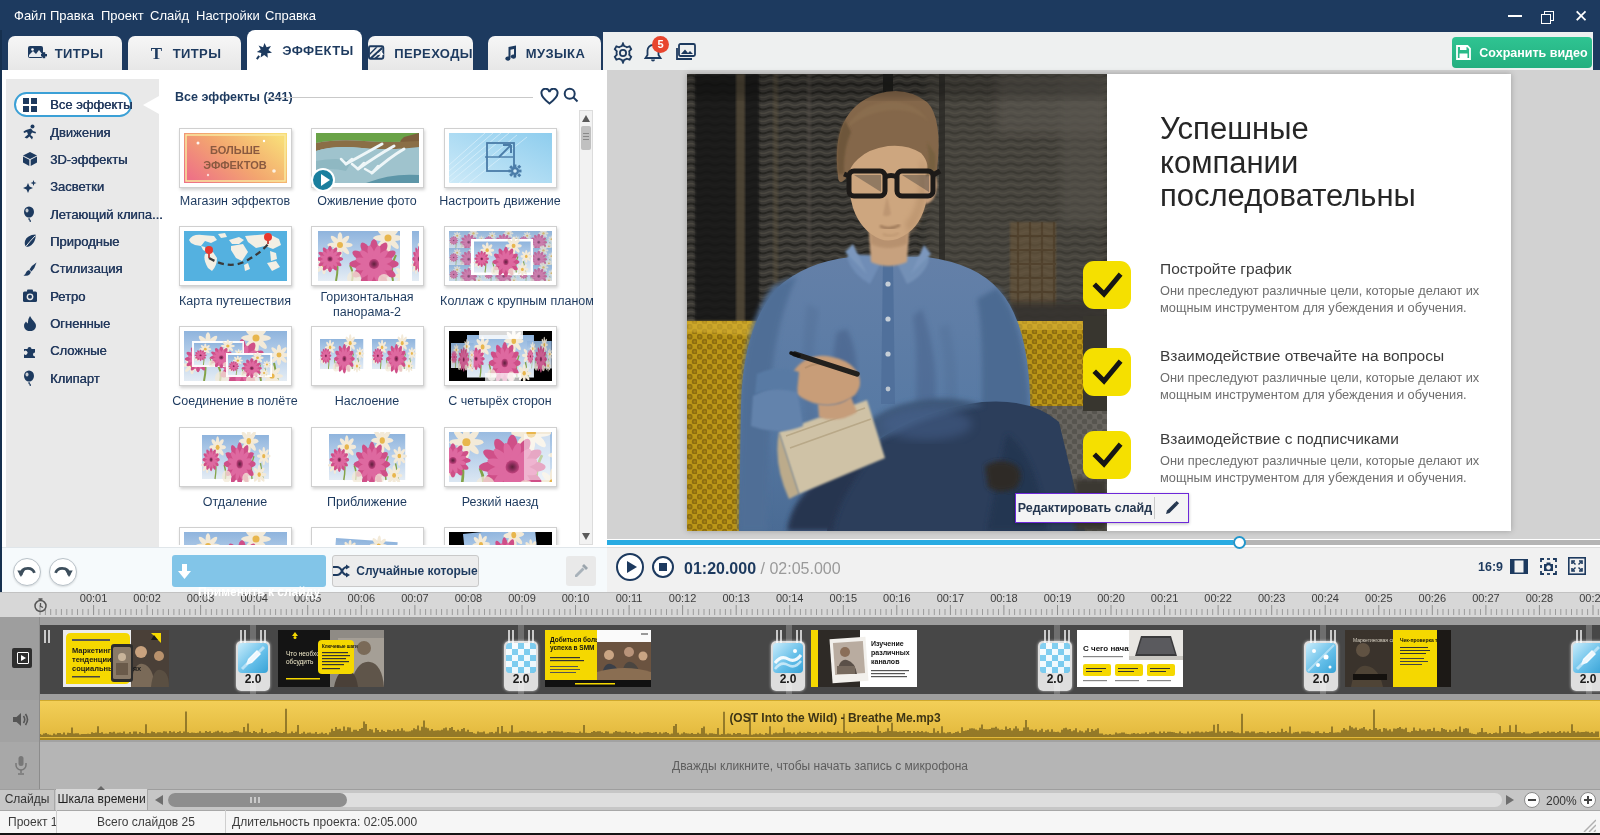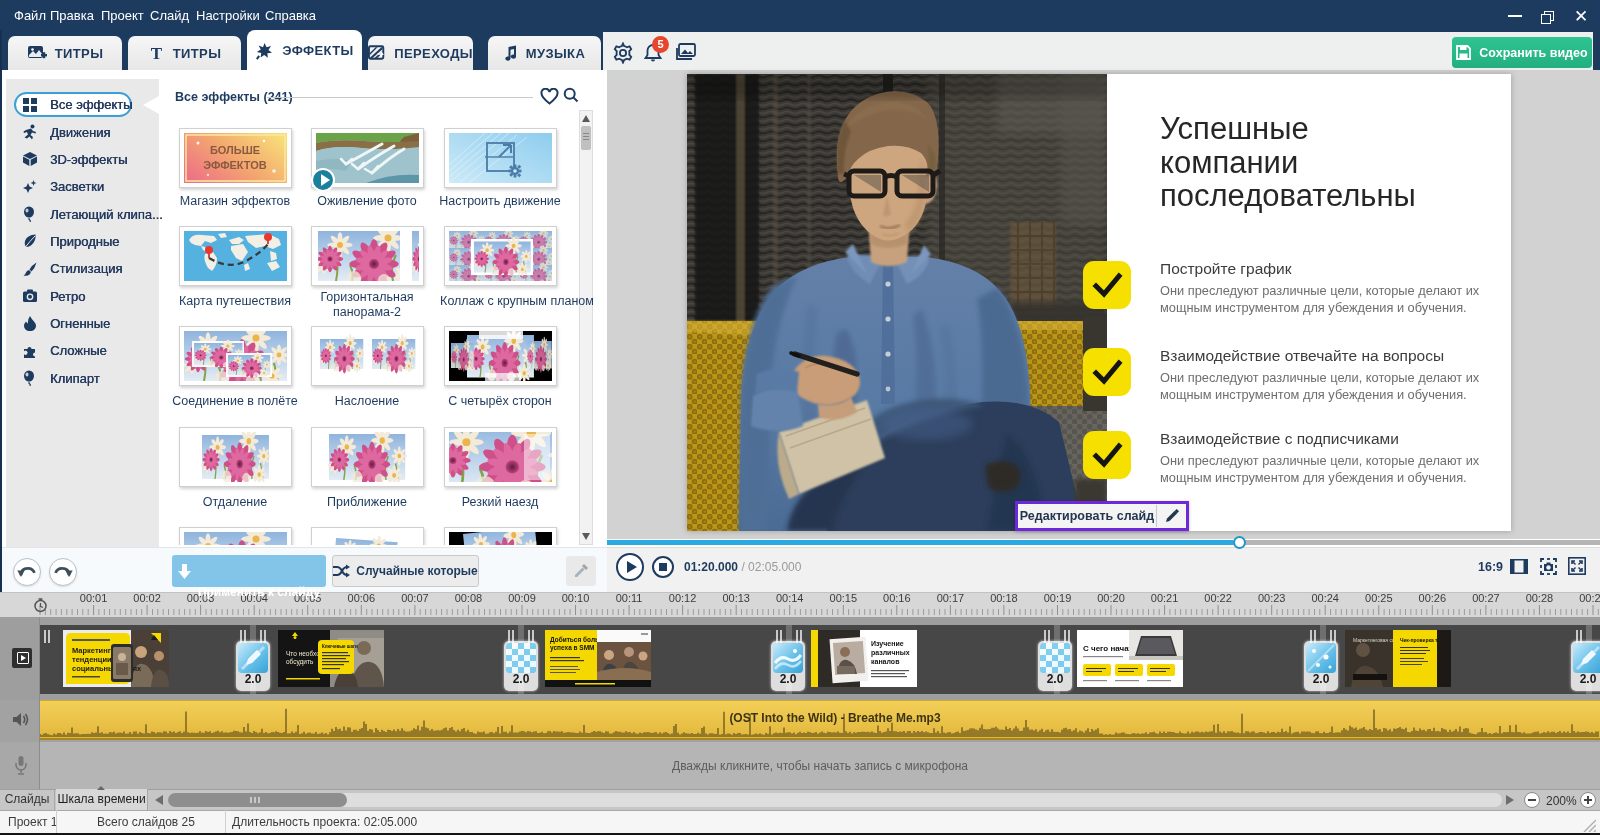--- a/index.html
+++ b/index.html
@@ -687,39 +687,39 @@
     <path d="M13 25 L21 33 L36 15" fill="none" stroke="#151515" stroke-width="5" stroke-linecap="square"></path>
   </svg>
 <div class="ab" style="left:1160px;top:347px;color:#3c3c3c;font-size:15.5px;font-weight:400;white-space:nowrap;">Взаимодействие отвечайте на вопросы</div>
 <div class="ab" style="left:1160px;top:369px;width:326px;color:#6e6e6e;font-size:12.8px;line-height:17px;">Они преследуют различные цели, которые делают их мощным инструментом для убеждения и обучения.</div>
 <div class="ab" style="left:1083px;top:431px;width:48px;height:48px;border-radius:11px;background:#f5e000;z-index:4;"></div>
 <svg class="ab" style="left:1083px;top:431px;z-index:5;" width="48" height="48" viewBox="0 0 48 48">
     <path d="M13 25 L21 33 L36 15" fill="none" stroke="#151515" stroke-width="5" stroke-linecap="square"></path>
   </svg>
 <div class="ab" style="left:1160px;top:430px;color:#3c3c3c;font-size:15.5px;font-weight:400;white-space:nowrap;">Взаимодействие с подписчиками</div>
 <div class="ab" style="left:1160px;top:452px;width:326px;color:#6e6e6e;font-size:12.8px;line-height:17px;">Они преследуют различные цели, которые делают их мощным инструментом для убеждения и обучения.</div>
-<div class="ab" style="left:1015px;top:493px;width:174px;height:30px;background:#f4f4f4;border:3px solid #6d28d9;box-shadow:0 1px 3px rgba(0,0,0,0.25);z-index:6;display:flex;align-items:center;margin-top:8px;">
+<div class="ab" style="left:1015px;top:493px;width:174px;height:30px;background:#f4f4f4;border:1px solid #6d28d9;box-shadow:0 1px 3px rgba(0,0,0,0.25);z-index:6;display:flex;align-items:center;">
 <div style="width:138px;text-align:center;color:#24364f;font-size:12.5px;font-weight:700;white-space:nowrap;">Редактировать слайд</div>
 <div style="width:1px;height:22px;background:#c9c9c9;"></div>
 <div style="flex:1;display:flex;align-items:center;justify-content:center;">
       <svg width="16" height="16" viewBox="0 0 16 16">
         <path d="M2 14 L3 10.5 L11 2.5 L13.5 5 L5.5 13 Z" fill="#24364f"></path>
         <path d="M11.8 1.8 L14.2 4.2" stroke="#24364f" stroke-width="2.4"></path>
       </svg>
     </div>
 </div>
 <div class="ab" style="left:607px;top:540px;width:993px;height:5px;background:#b5b5b5;"></div>
 <div class="ab" style="left:607px;top:540px;width:626px;height:5px;background:#29abe2;"></div>
 <div class="ab" style="left:1233px;top:536px;width:13px;height:13px;border-radius:50%;background:#fff;border:2.5px solid #2196cc;z-index:5;"></div>
 <div class="ab" style="left:607px;top:547px;width:993px;height:45px;background:#f1f1f1;border-top:1px solid #ddd;"></div>
 <div class="ab" style="left:616px;top:553px;width:28px;height:28px;border-radius:50%;border:2.5px solid #1d3a5f;background:#fff;z-index:5;"></div>
 <div class="ab" style="left:627px;top:561px;width:0;height:0;border-top:6px solid transparent;border-bottom:6px solid transparent;border-left:10px solid #1d3a5f;z-index:6;"></div>
 <div class="ab" style="left:652px;top:556px;width:22px;height:22px;border-radius:50%;border:2px solid #1d3a5f;background:#fff;z-index:5;"></div>
 <div class="ab" style="left:659px;top:563px;width:8px;height:8px;background:#1d3a5f;z-index:6;"></div>
-<div class="ab" style="left:684px;top:560px;font-size:12px;z-index:5;"><span style="color:#1d3a5f;font-weight:700;">01:20.000</span><span style="color:#9a9a9a;"> / 02:05.000</span></div>
+<div class="ab" style="left:684px;top:560px;font-size:16px;z-index:5;"><span style="color:#1d3a5f;font-weight:700;">01:20.000</span><span style="color:#9a9a9a;"> / 02:05.000</span></div>
 <div class="ab" style="left:1478px;top:560px;color:#1d3a5f;font-size:12.5px;font-weight:700;z-index:5;">16:9</div>
 <svg class="ab" style="left:1510px;top:559px;z-index:5;" width="18" height="15" viewBox="0 0 18 15">
     <rect x="0" y="0" width="18" height="15" fill="#1d3a5f"></rect>
     <rect x="4.5" y="1.5" width="9" height="12" fill="#f1f1f1"></rect>
   </svg>
 <svg class="ab" style="left:1540px;top:558px;z-index:5;" width="17" height="17" viewBox="0 0 17 17">
     <g stroke="#1d3a5f" stroke-width="1.8" fill="none">
       <path d="M1 4 L1 1 L4 1"></path>
       <path d="M13 1 L16 1 L16 4"></path>
       <path d="M16 13 L16 16 L13 16"></path>

